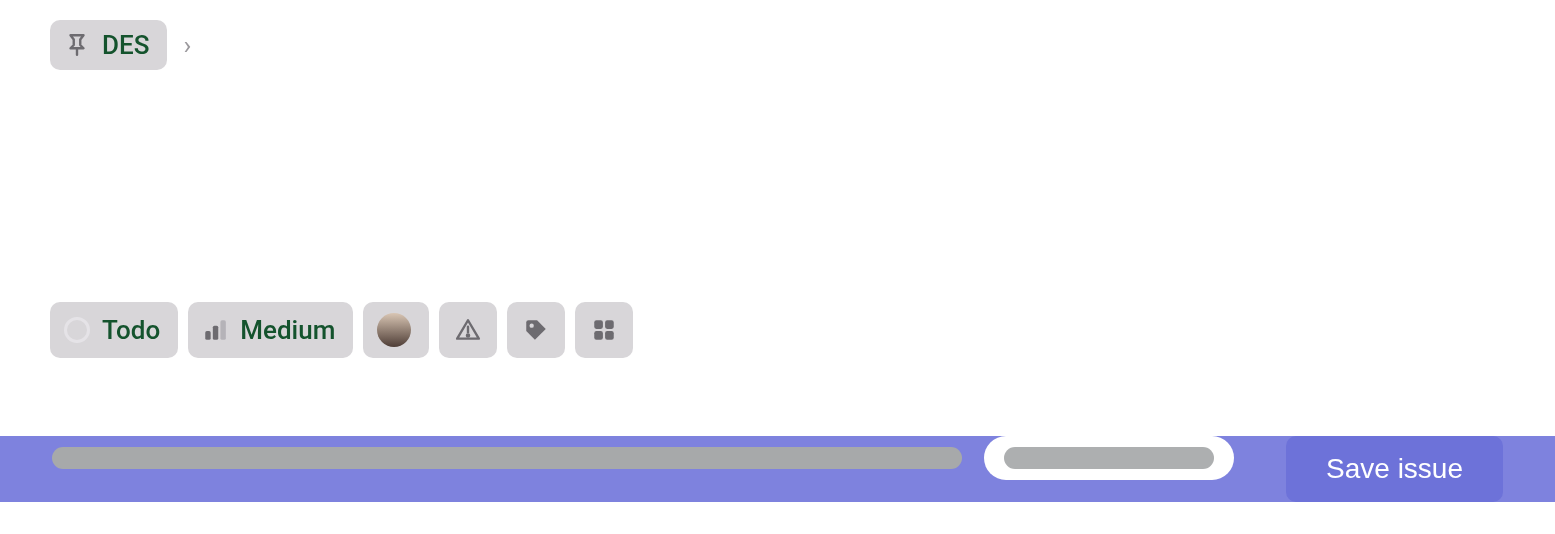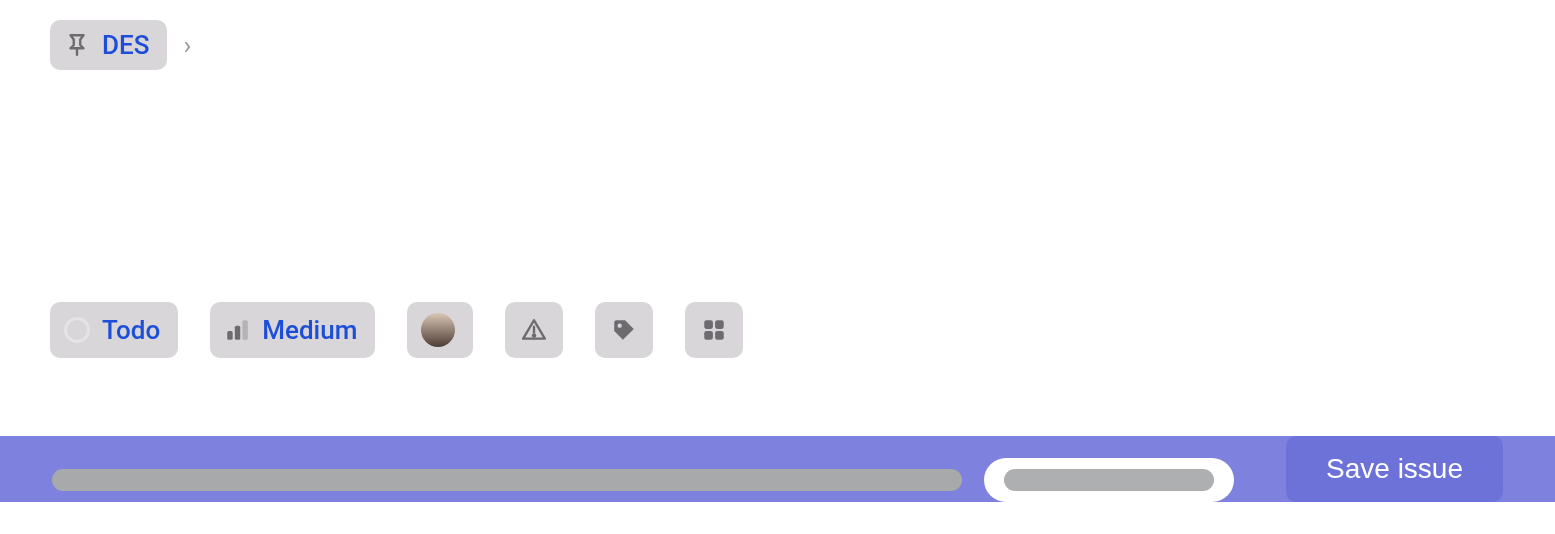--- a/index.html
+++ b/index.html
@@ -17,30 +17,30 @@
     position: absolute;
     top: 20px; left: 50px;
     display: flex; align-items: center; gap: 14px;
   }
   .pill {
     display: inline-flex; align-items: center; gap: 12px;
     background: #d8d6d9;
     border-radius: 10px;
     padding: 6px 18px 6px 14px;
     height: 50px;
-    color: #1d4ed8;
+    color: #14532d;
     font-size: 26px; font-weight: 500;
   }
   .breadcrumb .sep { color: #9b999d; font-size: 26px; margin: 0 2px; }
 
   
   .props {
     position: absolute;
     top: 302px; left: 50px;
-    display: flex; align-items: center; gap: 32px;
+    display: flex; align-items: center; gap: 10px;
   }
   .props .pill { height: 56px; font-size: 26px; }
   .pill.icon-only { padding: 6px 16px; }
 
   
   .status-circle {
     width: 26px; height: 26px; border-radius: 50%;
     border: 3px solid #e5e3e7; background: transparent;
     display: inline-block;
   }
@@ -50,21 +50,21 @@
     width: 34px; height: 34px; border-radius: 50%;
     background: linear-gradient(180deg,#d9c6b4 0%, #4e3d36 100%);
     display: inline-block;
   }
 
   
   .footer {
     position: absolute;
     left: 0; right: 0; top: 436px; height: 66px;
     background: #7e82de;
-    display: flex; align-items: flex-end;
+    display: flex; align-items: flex-start;
     padding: 0 52px;
   }
   .footer-left {
     flex: 1; display: flex; align-items: center; gap: 22px;
   }
   .grey-bar {
     height: 22px; border-radius: 11px; background: #a7a9aa;
   }
   .white-pill {
     background: #ffffff; border-radius: 22px;

